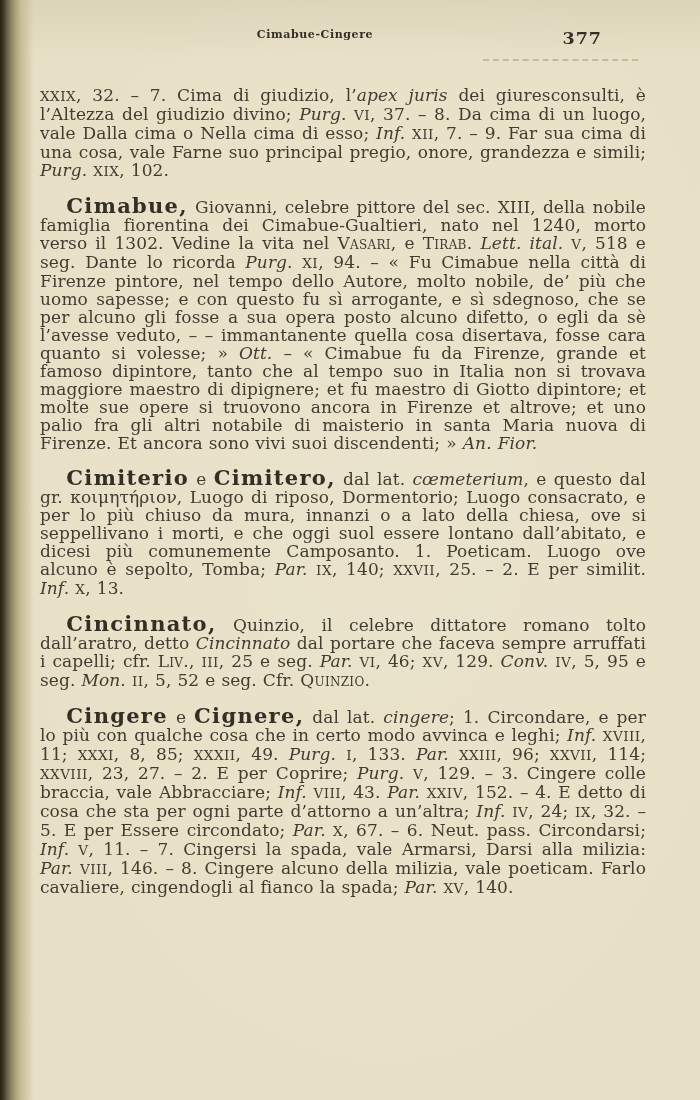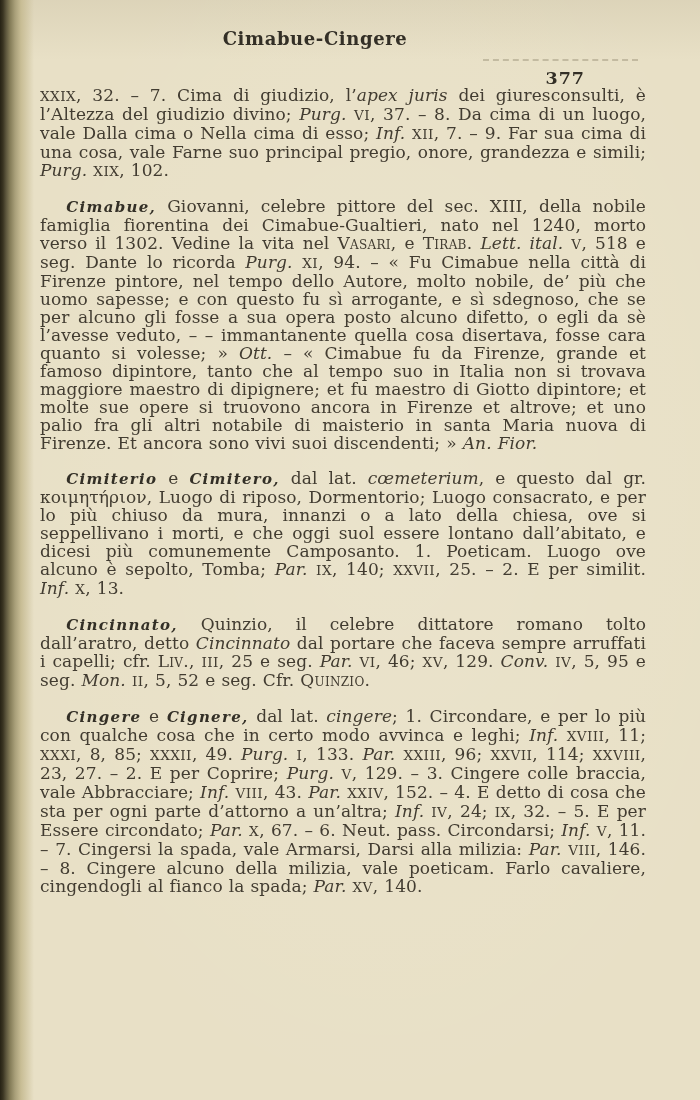--- a/index.html
+++ b/index.html
@@ -32,48 +32,46 @@
   }
   .content {
     position: absolute; left: 40px; top: 28px; width: 606px;
   }
   .header {
     position: relative; height: 26px; margin-bottom: 32px;
   }
   .running-title {
     position: absolute; left: 50%; transform: translateX(-50%);
     margin-left: -28px;
-    font-weight: bold; font-size: 18px; letter-spacing: 0.6px;
+    font-weight: bold; font-size: 11px; letter-spacing: 0.6px;
     color: var(--ink-dark);
   }
   .page-number {
-    position: absolute; right: 61px; top: 0;
+    position: absolute; right: 44px; top: 0;
     font-size: 17.5px; font-weight: bold; color: var(--ink-dark);
     letter-spacing: 1px;
-    margin-top: 40px;
   }
   .scan-artifact {
     position: absolute; right: 8px; top: 31px; width: 155px; height: 0;
     border-top: 2px dashed rgba(110, 98, 72, 0.30);
   }
   .text-block { text-align: justify; }
   .para {
     margin: 0;
     font-size: 17px; line-height: 18px;
     letter-spacing: 0.1px; word-spacing: 0.5px;
     text-align: justify;
   }
   .para.indent { text-indent: 1.55em; }
   .para + .para { margin-top: 17px; }
   .seg-plain { }
   .seg-i { font-style: italic; }
   .seg-b {
     font-weight: bold; letter-spacing: 1.3px; color: var(--ink-dark);
-    font-size: 15px;
-    font-style: italic;
+    font-size: 21px;
   }
   .seg-sc { font-variant: small-caps; letter-spacing: 0.3px; }
   .seg-rn { font-size: 0.80em; letter-spacing: 0.4px; }
 </style>
 </head>
 <body>
 
 <div class="page">
   <div class="binding-edge"></div>
   <div class="content">

